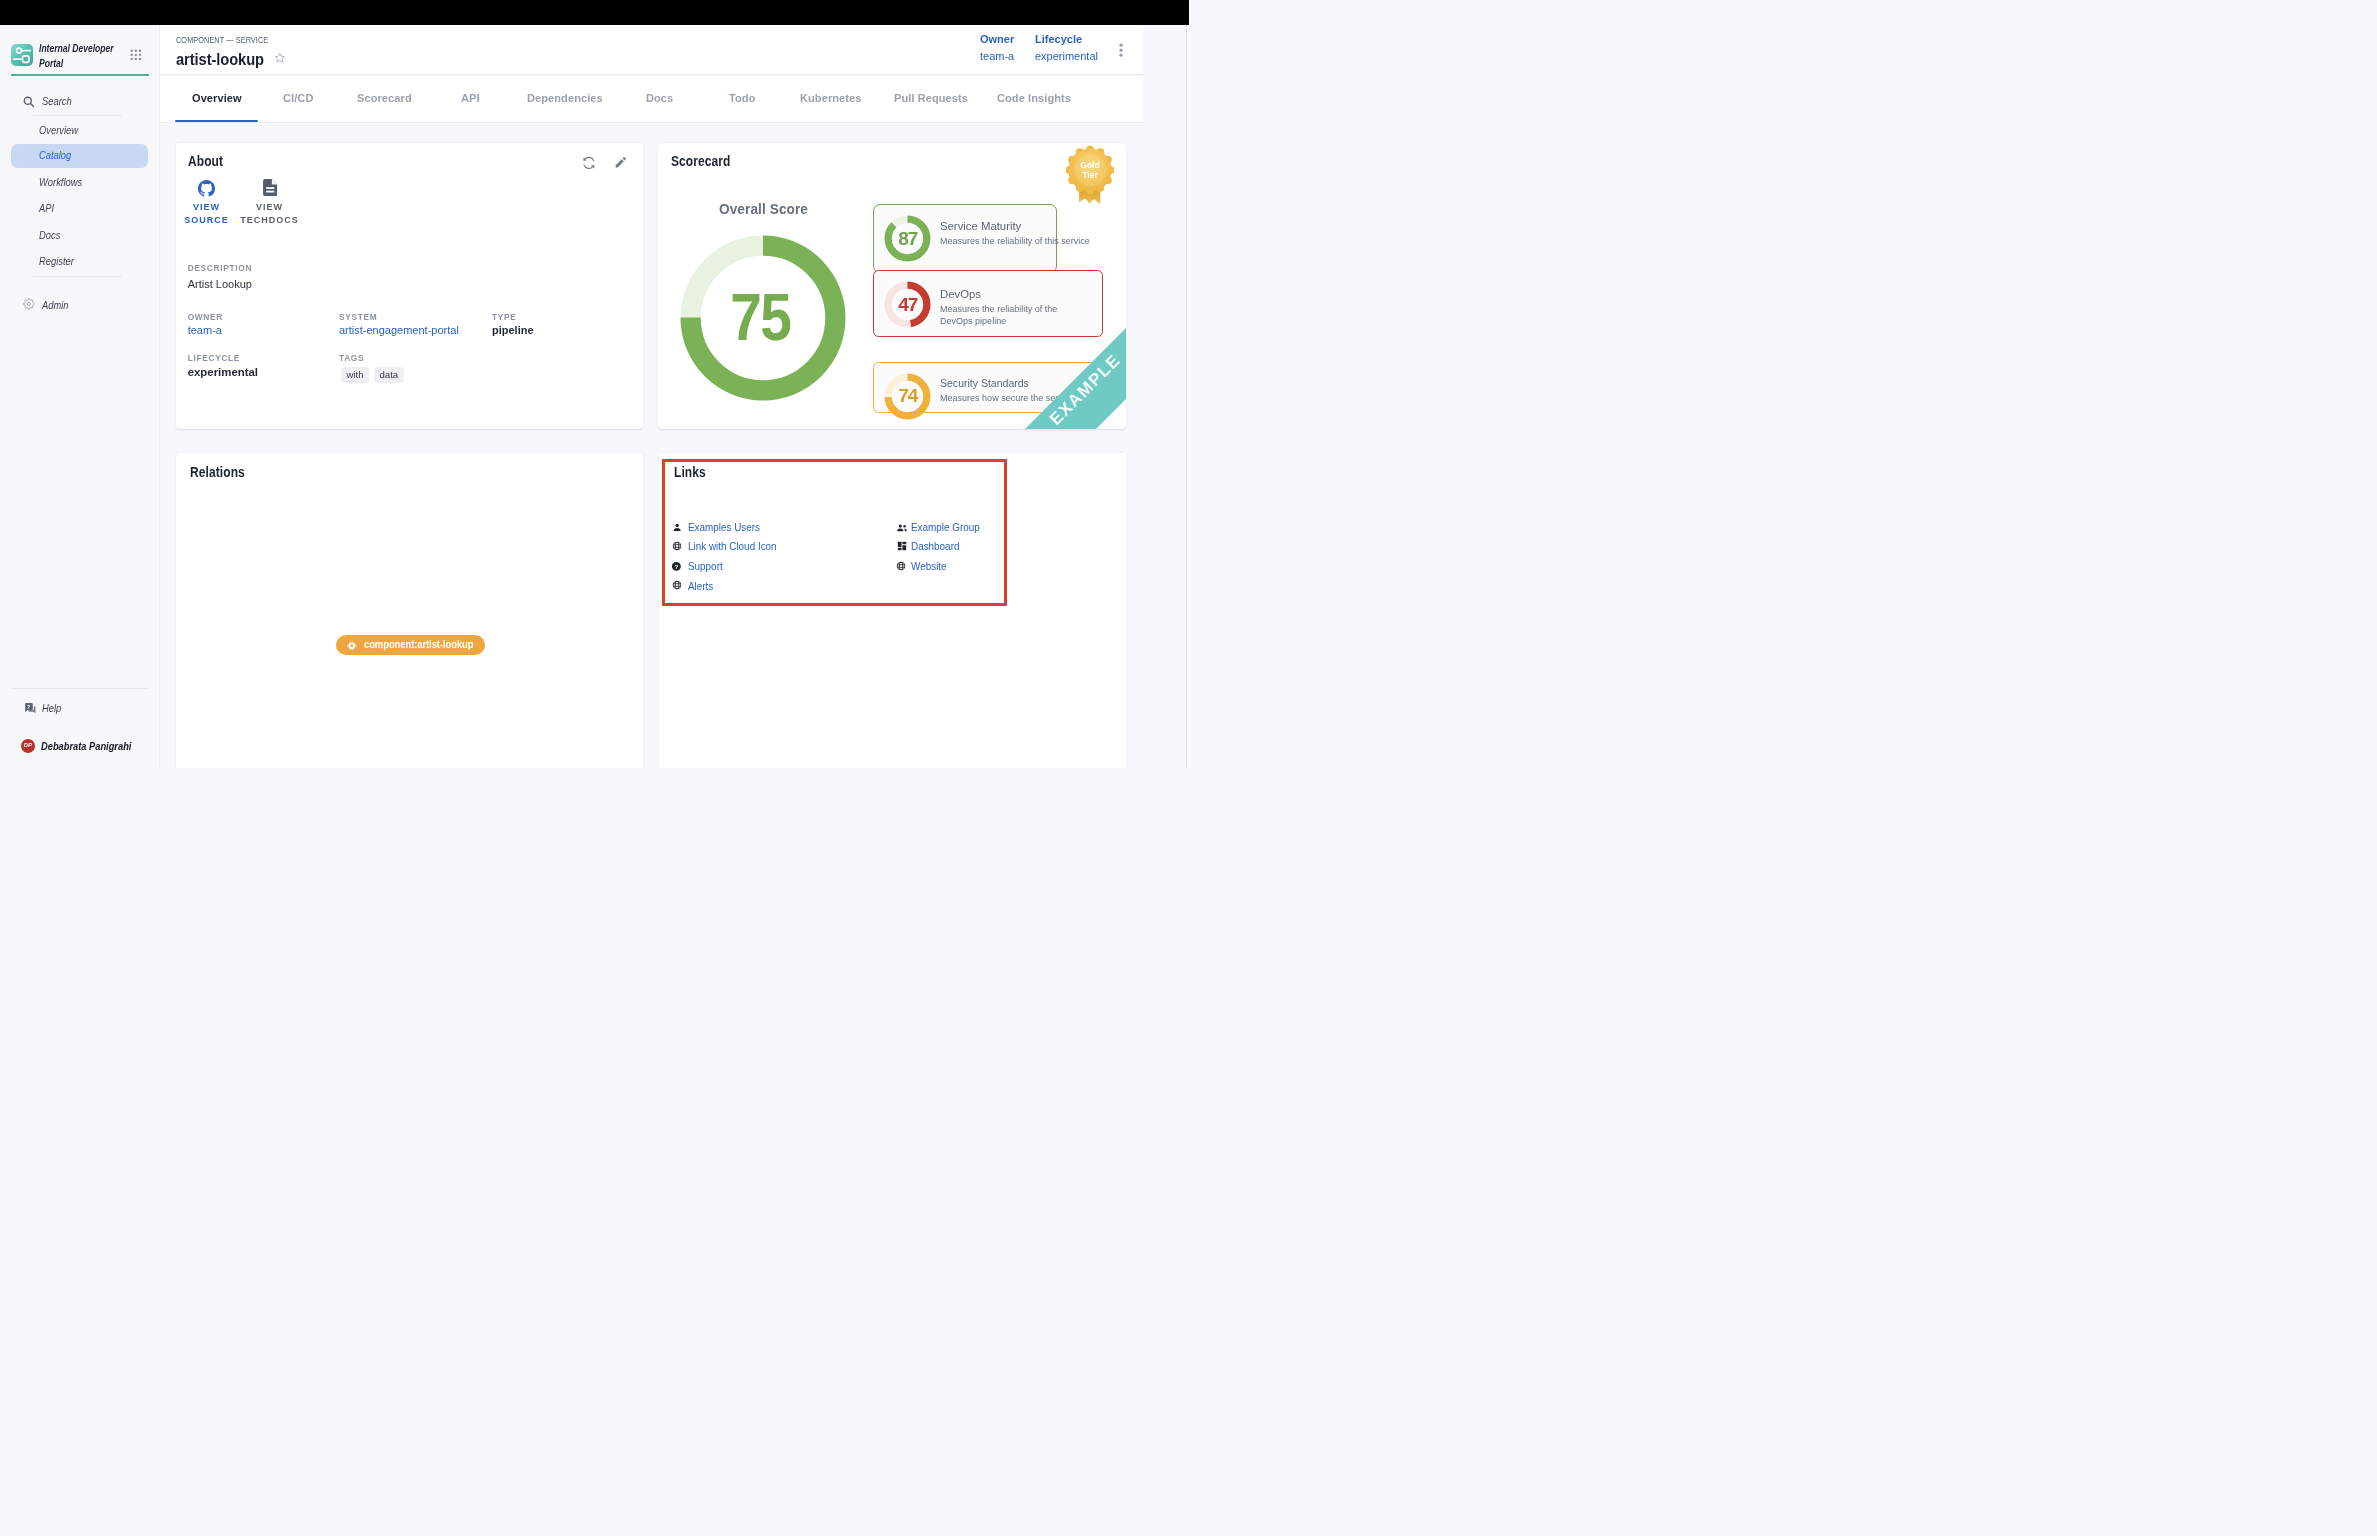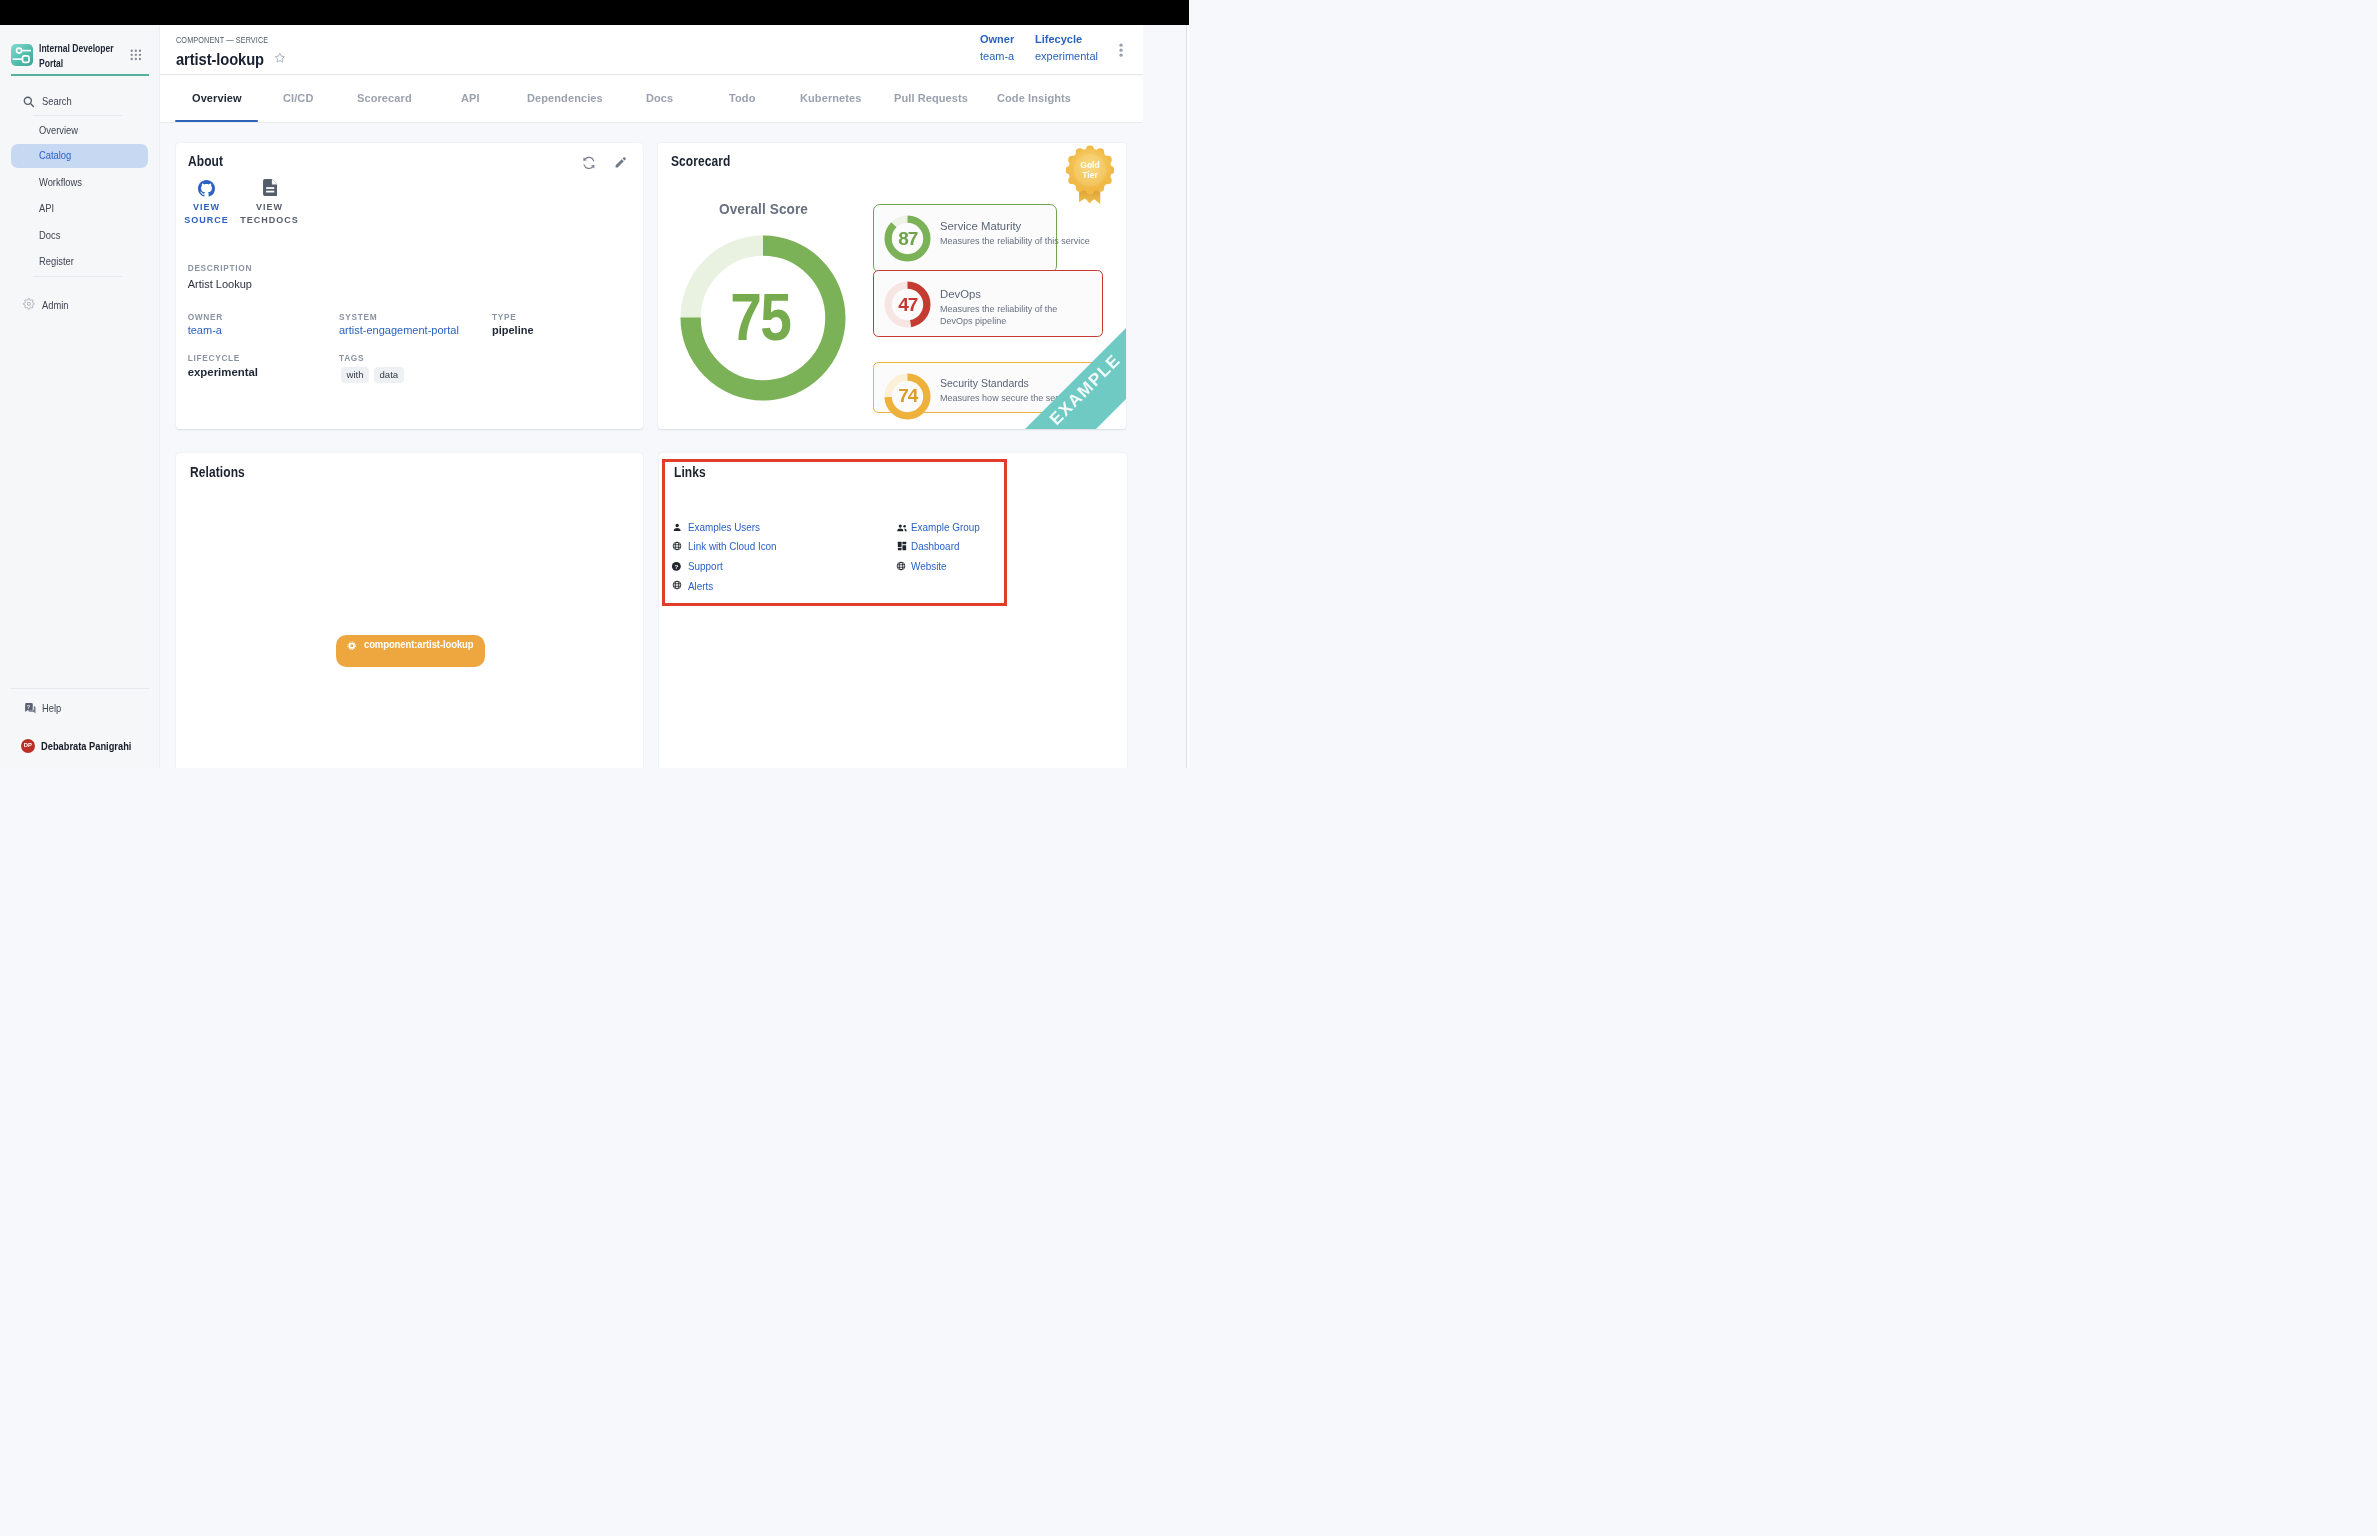--- a/index.html
+++ b/index.html
@@ -4,21 +4,21 @@
 <style>
   * { margin:0; padding:0; box-sizing:border-box; }
   html,body { width:1189px; height:768px; overflow:hidden; }
   body { font-family:"Liberation Sans", sans-serif; background:#f7f8fb; position:relative; }
   .abs { position:absolute; }
 
   
   #topbar { position:absolute; left:0; top:0; width:1189px; height:25px; background:#000; z-index:30; }
 
   
-  #sidebar { position:absolute; left:0; top:25px; width:160px; height:743px; background:#f6f7f9; border-right:0.7px solid #ecedf1; z-index:20; }
+  #sidebar { position:absolute; left:0; top:25px; width:160px; height:743px; background:#f6f7f9; border-right:0.7px solid #ecedf1; z-index:20;font-style:italic; }
   #logo { position:absolute; left:11px; top:19px; width:22px; height:22px; border-radius:4.8px; background:linear-gradient(135deg,#7fdcd1 0%,#54bdae 55%,#3fa394 100%); }
   .logo-title { position:absolute; left:39px; top:16px; width:114px; font-size:10.7px; line-height:15px; transform:scaleX(.8); transform-origin:left top; font-weight:bold; color:#1e2431; }
   #griddots { position:absolute; left:130px; top:24px; }
   #greenline { position:absolute; left:11px; top:49px; width:138px; height:1.7px; background:#55b09c; }
 
   .side-item { position:absolute; left:39px; font-size:11px; color:#3d4452; transform:scaleX(.85); transform-origin:left top; white-space:nowrap; }
   .side-icon { position:absolute; left:23.4px; }
   #catalog-pill { position:absolute; left:11px; top:119px; width:137px; height:24px; background:#c6d8f2; border-radius:6.9px; }
   #catalog-pill span { position:absolute; left:28px; top:5.2px; font-size:11px; color:#2a62c4; transform:scaleX(.85); transform-origin:left top; white-space:nowrap; }
   .side-div { position:absolute; left:33px; width:89px; height:0.7px; background:#e7e8ec; }
@@ -272,21 +272,21 @@
         <circle cx="20" cy="15.02" r="5.8"></circle>
       </g>
       <circle cx="35" cy="41" r="31.5" fill="url(#goldg)"></circle>
       <circle cx="35" cy="41" r="23.5" fill="rgba(255,255,255,.10)"></circle>
       <text x="35" y="38.5" text-anchor="middle" font-size="12.5" font-weight="bold" fill="#fff" font-family="Liberation Sans, sans-serif">Gold</text>
       <text x="35" y="52.5" text-anchor="middle" font-size="12.5" font-weight="bold" fill="#fff" font-family="Liberation Sans, sans-serif">Tier</text>
     </svg>
   </div>
   <div class="card" id="card-rel" style="left:176px; top:453px; width:467px; height:316px; border-bottom-left-radius:0; border-bottom-right-radius:0;">
     <div class="abs card-title" style="left:13.8px; top:11.7px;">Relations</div>
-    <div class="abs" style="left:160px; top:182px; width:149px; height:32px; background:#eea63f; border-radius:10.3px;">
+    <div class="abs" style="left:160px; top:182px; width:149px; height:20px; background:#eea63f; border-radius:10.3px;">
       <svg class="abs" style="left:11px; top:5.5px;" width="9.6" height="9.6" viewBox="0 0 24 24" fill="#fff">
         <path d="M9 1h2v3H9zM13 1h2v3h-2zM9 20h2v3H9zM13 20h2v3h-2zM1 9h3v2H1zM1 13h3v2H1zM20 9h3v2h-3zM20 13h3v2h-3z"></path>
         <path d="M6.5 4.5h11a2 2 0 0 1 2 2v11a2 2 0 0 1-2 2h-11a2 2 0 0 1-2-2v-11a2 2 0 0 1 2-2zm2.5 4.5v6h6v-6z"></path>
       </svg>
       <div class="abs" style="left:27.5px; top:4.1px; font-size:10.3px; font-weight:bold; color:#fff; letter-spacing:-0.1px; white-space:nowrap; transform:scaleX(.92); transform-origin:left top;">component:artist-lookup</div>
     </div>
   </div>
   <div class="card" id="card-links" style="left:659px; top:453px; width:468px; height:316px; border-bottom-left-radius:0; border-bottom-right-radius:0;">
     <div class="abs" style="left:2.8px; top:5.8px; width:345px; height:147px; border:3.8px solid #e23d28;"></div>
     <div class="abs card-title" style="left:15px; top:12px;">Links</div>

